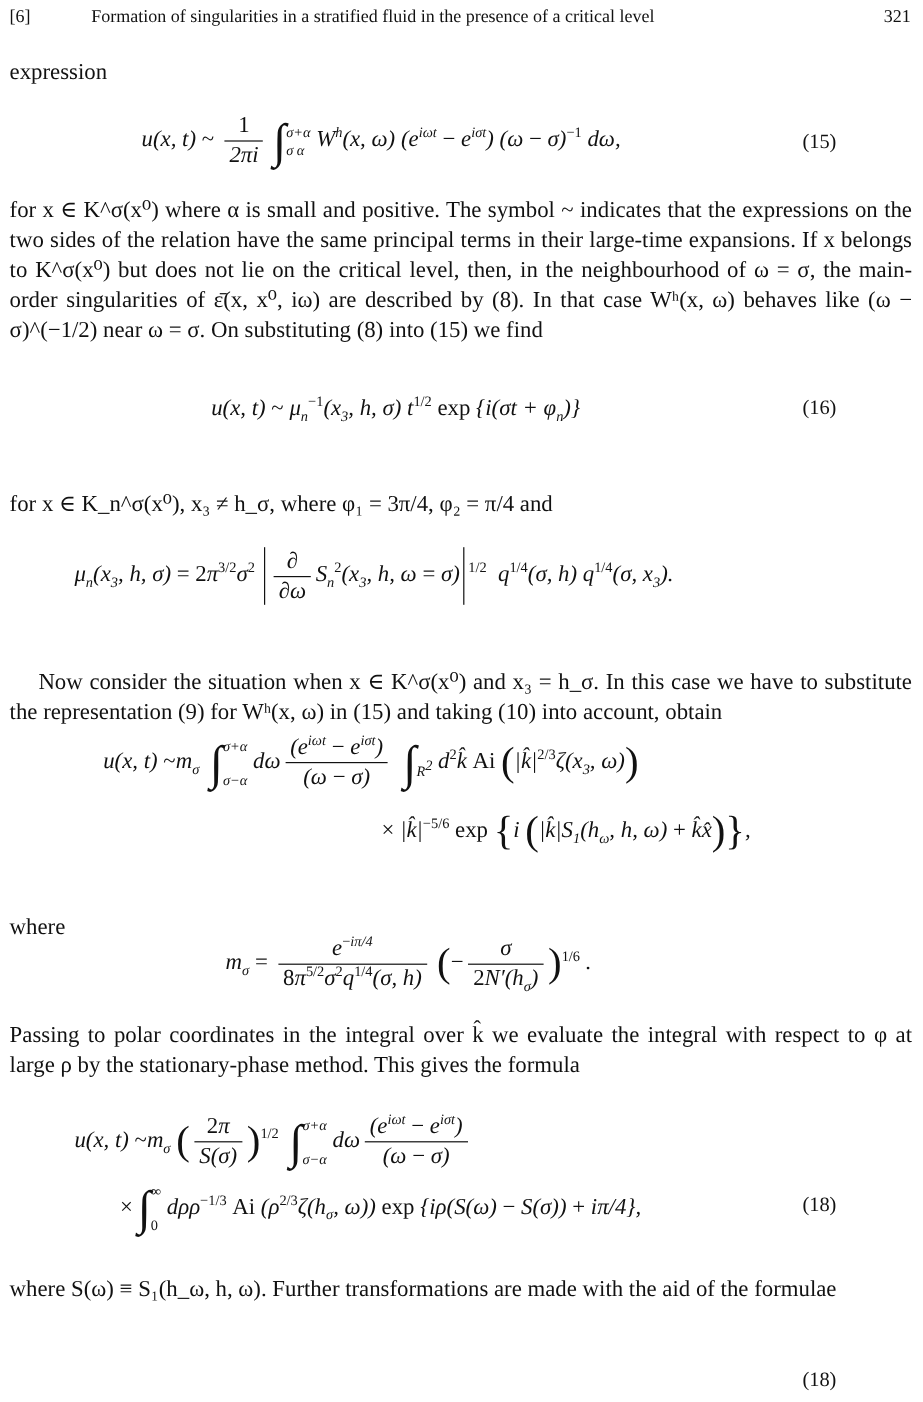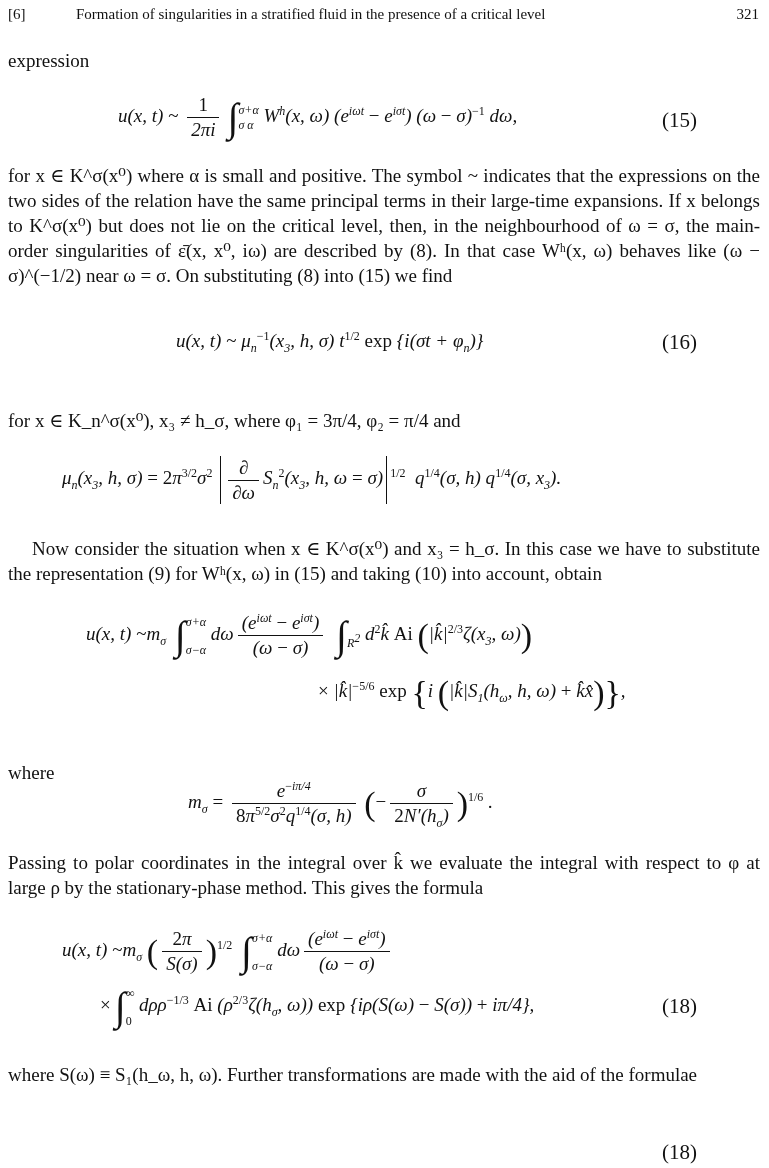--- a/index.html
+++ b/index.html
@@ -13,27 +13,27 @@
       position: absolute; top: 6px; left: 8px; right: 8px; height: 22px;
       font-size: 15px;
     }
     .header .sec { position: absolute; left: 0; top: 0; }
     .header .title { position: absolute; left: 68px; top: 0; }
     .header .pno { position: absolute; right: 2px; top: 0; }
     .para {
       position: absolute; left: 8px; width: 752px;
       font-size: 19px; line-height: 25px; text-align: justify;
     }
-    .indent { text-indent: 24px; }
+    .indent { text-indent: 24px; margin-top: 20px; }
     .eq {
       position: absolute; left: 0; width: 705px; font-size: 19px;
       font-style: italic; white-space: nowrap;
     }
     .eq .body { position: absolute; top: 0; white-space: nowrap; }
-    .eqno { position: absolute; right: 8px; font-style: normal; font-size: 21px; }
+    .eqno { position: absolute; right: 8px; font-style: normal; font-size: 17px; }
     .up { font-style: normal; }
     sup, sub { font-size: 12px; line-height: 0; }
     .frac { display: inline-block; vertical-align: middle; text-align: center; margin: 0 4px; }
     .frac .num { display: block; border-bottom: 1px solid #111; padding: 0 4px 1px; }
     .frac .den { display: block; padding: 1px 4px 0; }
     .int { font-size: 40px; font-style: normal; vertical-align: middle; font-weight: 300; display: inline-block; position: relative; margin: 0 4px; line-height: 40px; }
     .lims { display: inline-block; vertical-align: middle; font-size: 12px; line-height: 14px; margin-left: -4px; }
     .lims span { display: block; }
     .big { font-size: 34px; font-style: normal; vertical-align: middle; font-weight: 200; }
     .vbar { display: inline-block; border-left: 1px solid #111; height: 48px; vertical-align: middle; margin: 0 3px; }

